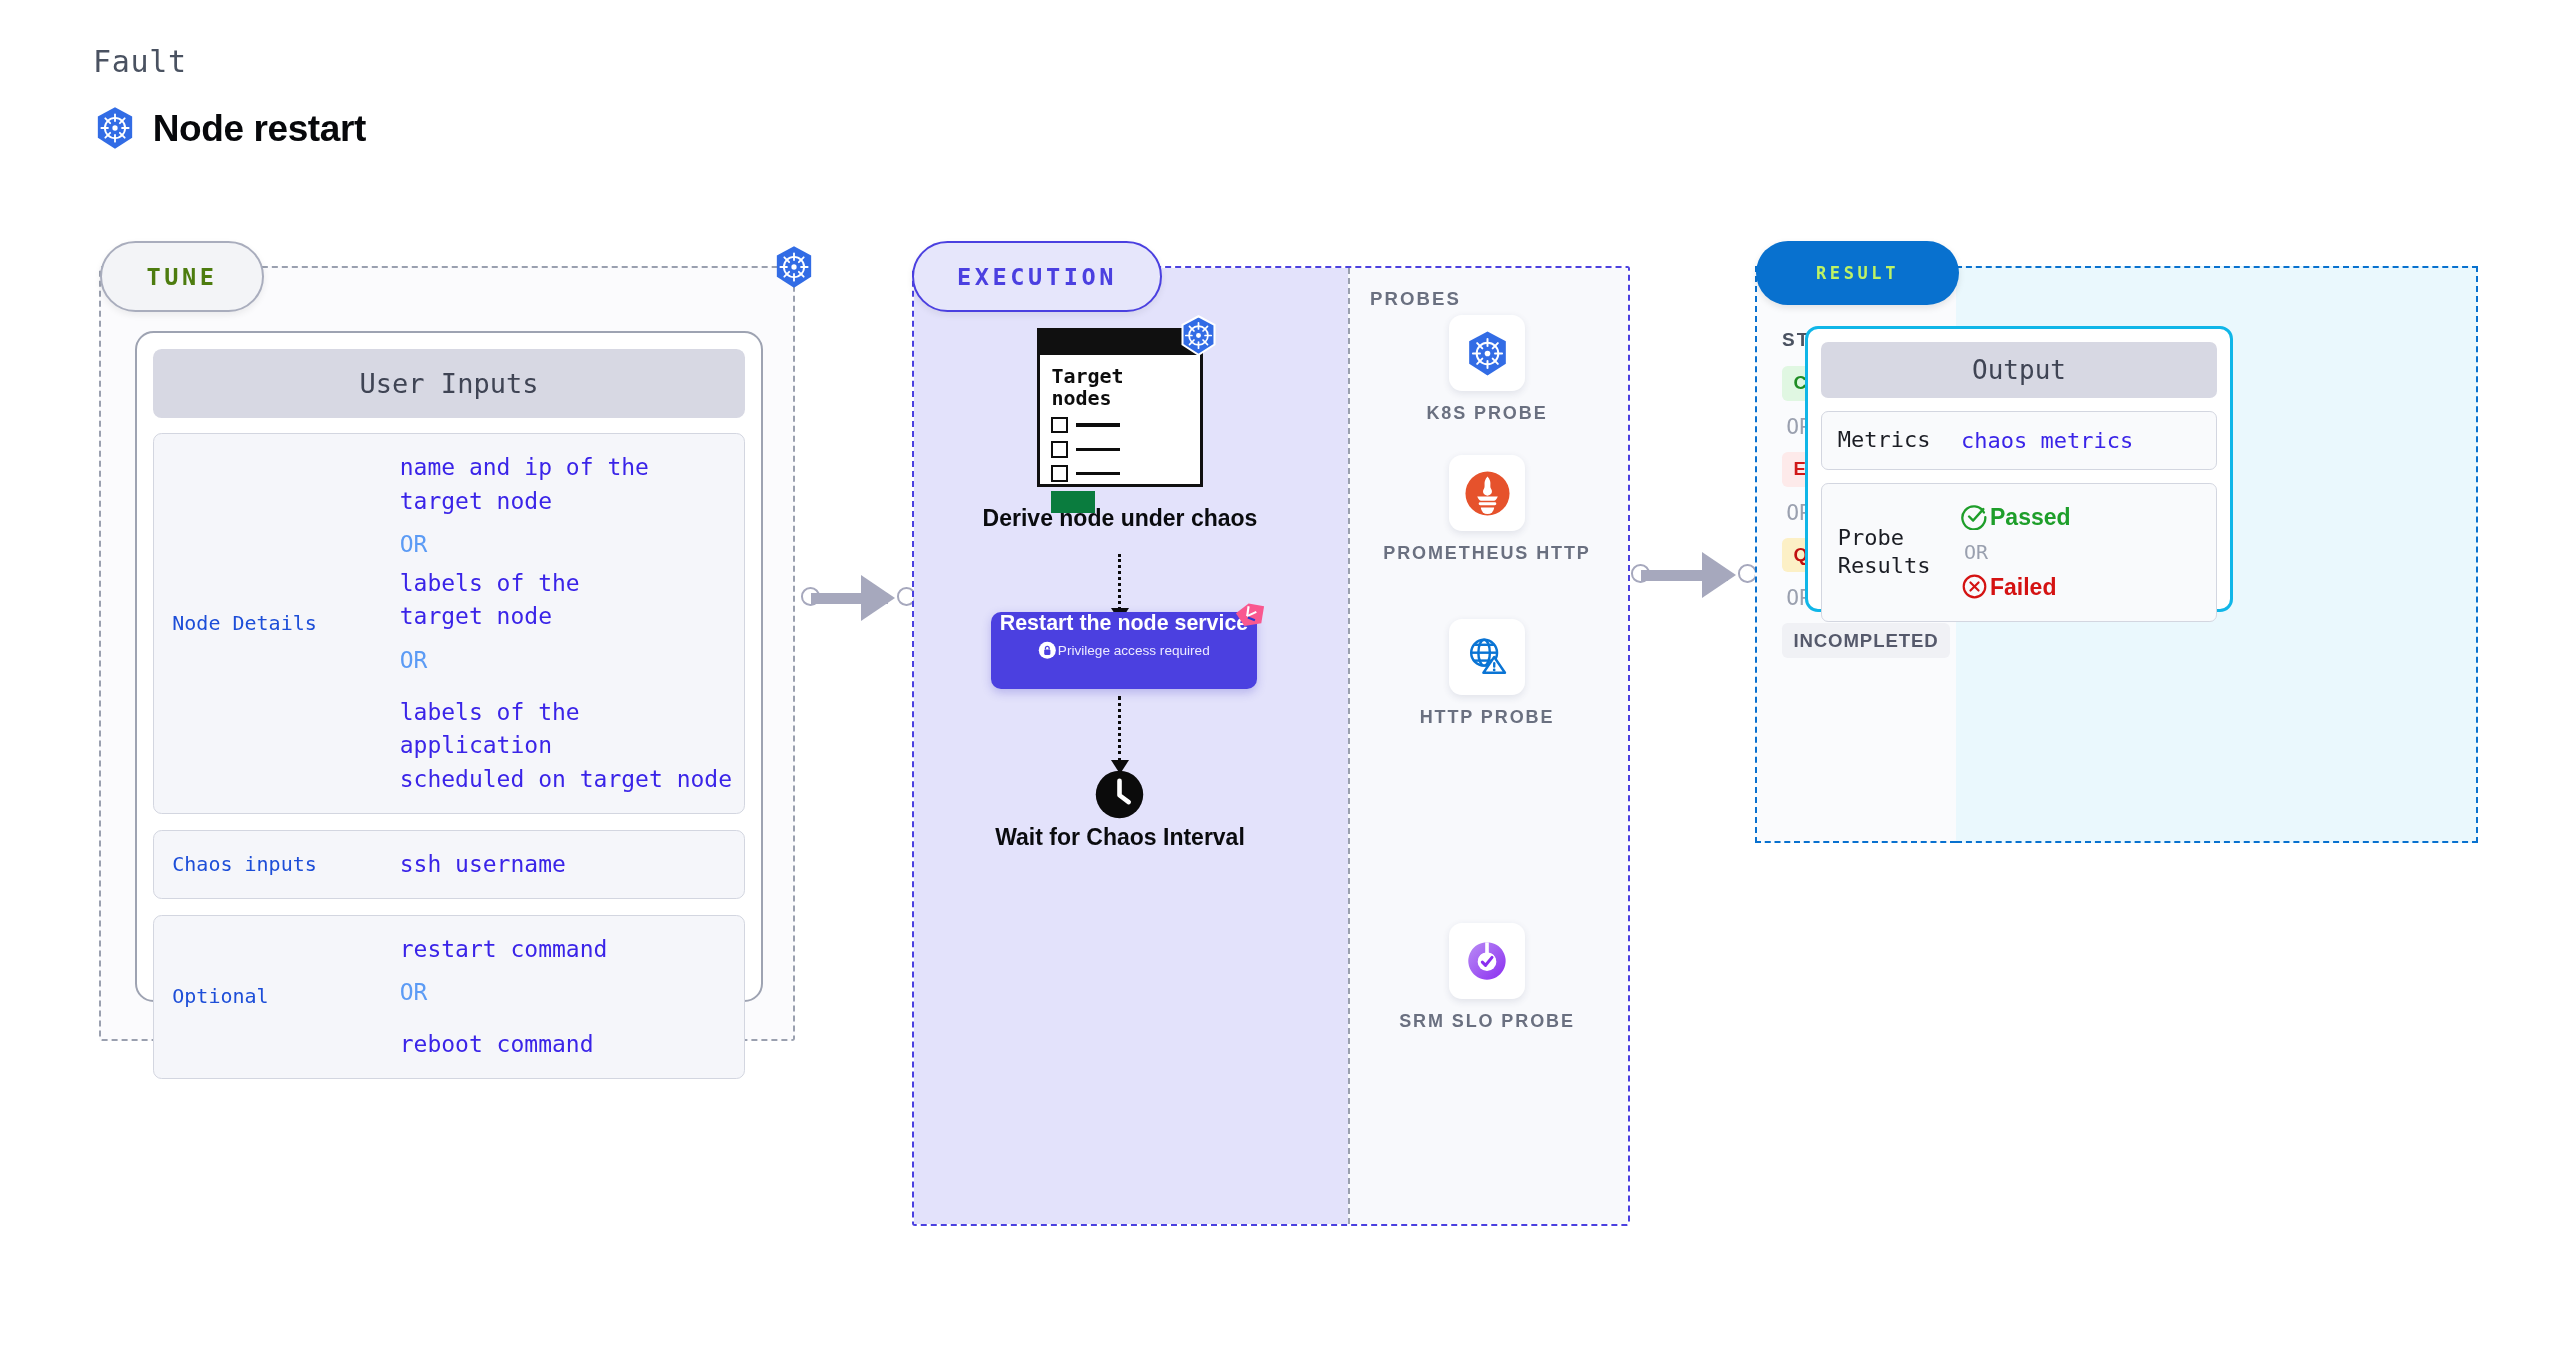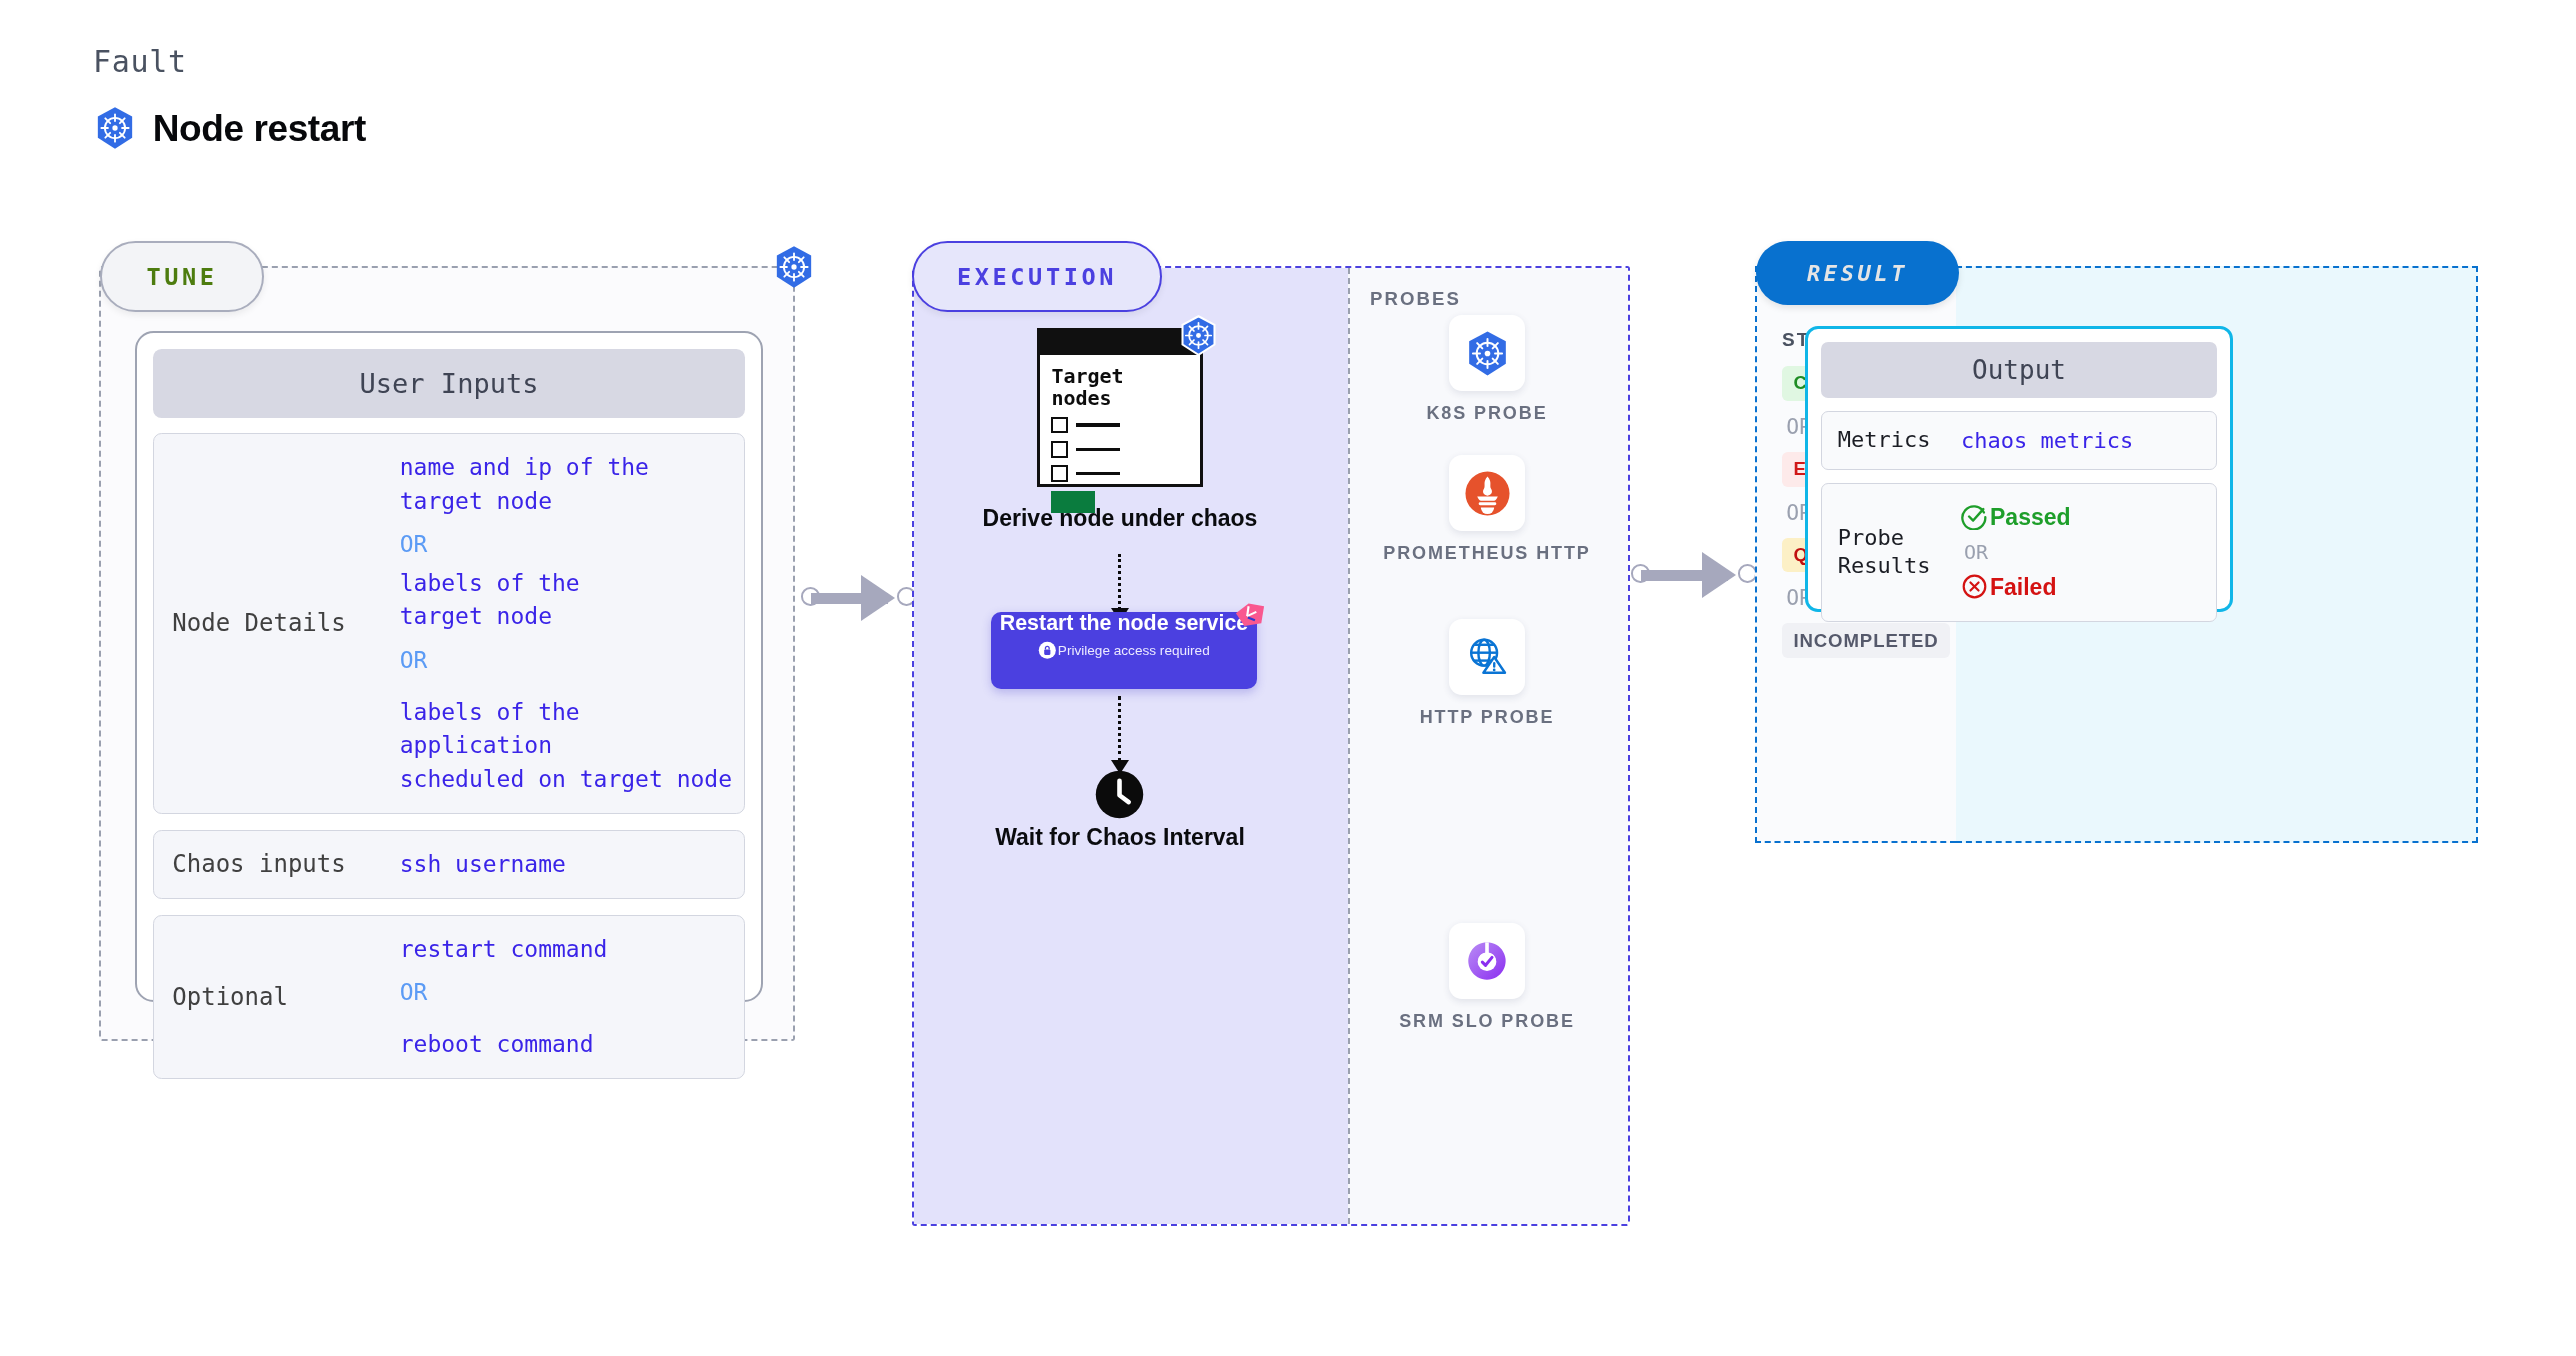--- a/index.html
+++ b/index.html
@@ -31,23 +31,22 @@
     background: #f3f4f7; border: 2.1px solid #a9adbd; color: #4d7c0f; font-size: 23.6px;
     box-shadow: 0 2.9px 7.1px rgba(0,0,0,.07);
   }
   .badge-exec {
     left: 912px; top: 241px; width: 250px; height: 71px; border-radius: 36px;
     background: #e6e6fb; border: 2.9px solid #4b40e0; color: #4b40e0; font-size: 23.6px;
     box-shadow: 0 2.9px 7.1px rgba(0,0,0,.07);
   }
   .badge-result {
     left: 1756px; top: 241px; width: 203px; height: 64px; border-radius: 36px;
-    background: #0871cf; border: none; color: #e5e5e5; font-size: 22px;
+    background: #0871cf; border: none; color: #bef264; font-size: 17px;
     box-shadow: 0 2.9px 7.1px rgba(0,0,0,.10);
-    font-style: italic;
   }
 
   
   #tune-panel {
     left: 99px; top: 266px; width: 696px; height: 775px;
     border: 2.1px dashed #9aa0af; background: #fbfbfd; border-radius: 2.9px;
   }
   #tune-card {
     position: absolute; left: 34px; top: 63px; width: 628px; height: 671px;
     border: 2.9px solid #9ea3b2; border-radius: 18.6px; background: #ffffff;
@@ -56,21 +55,21 @@
     margin: 15.7px 15.7px 0 15.7px; height: 69px; border-radius: 8.6px;
     background: #d7d8e3; display: flex; align-items: center; justify-content: center;
     font-family: "DejaVu Sans Mono", monospace; font-size: 27px; color: #3f4454;
   }
   .kv-box {
     margin: 15.7px 15.7px 0 15.7px; border: 1.4px solid #d3d6e0; border-radius: 8.6px;
     background: #f5f6fa; display: flex; align-items: center; padding: 17px 0;
   }
   .kv-key {
     width: 246px; padding-left: 18.6px; flex: none;
-    font-family: "DejaVu Sans Mono", monospace; font-size: 24px; color: #404040; line-height: 1.35;
+    font-family: "DejaVu Sans Mono", monospace; font-size: 20px; color: #1d4ed8; line-height: 1.35;
   }
   .kv-val { font-family: "DejaVu Sans Mono", monospace; font-size: 23px; line-height: 1.45; }
   .v-main { color: #3a24e8; display: block; }
   .v-or   { color: #5b9bf5; display: block; margin: 10px 0 5.7px; }
   .v-gap  { display: block; height: 13px; }
 
   
   #exec-panel {
     left: 912px; top: 266px; width: 718px; height: 960px;
     border: 2.9px dashed #4b40e0; border-radius: 2.9px; background: transparent;

